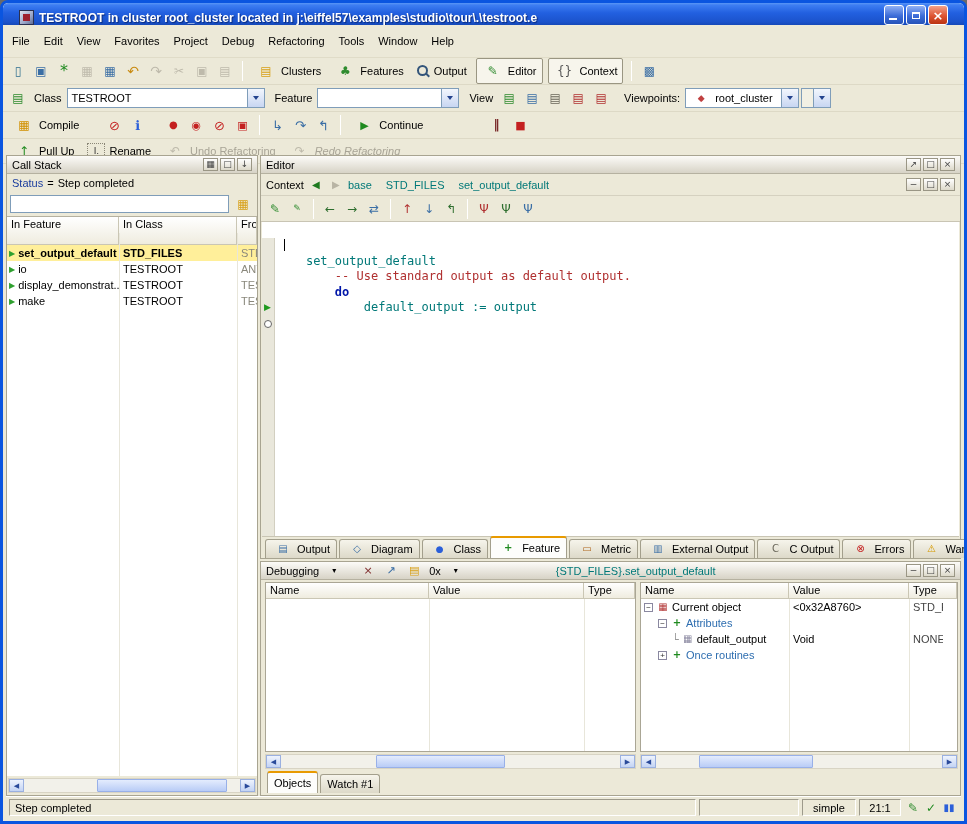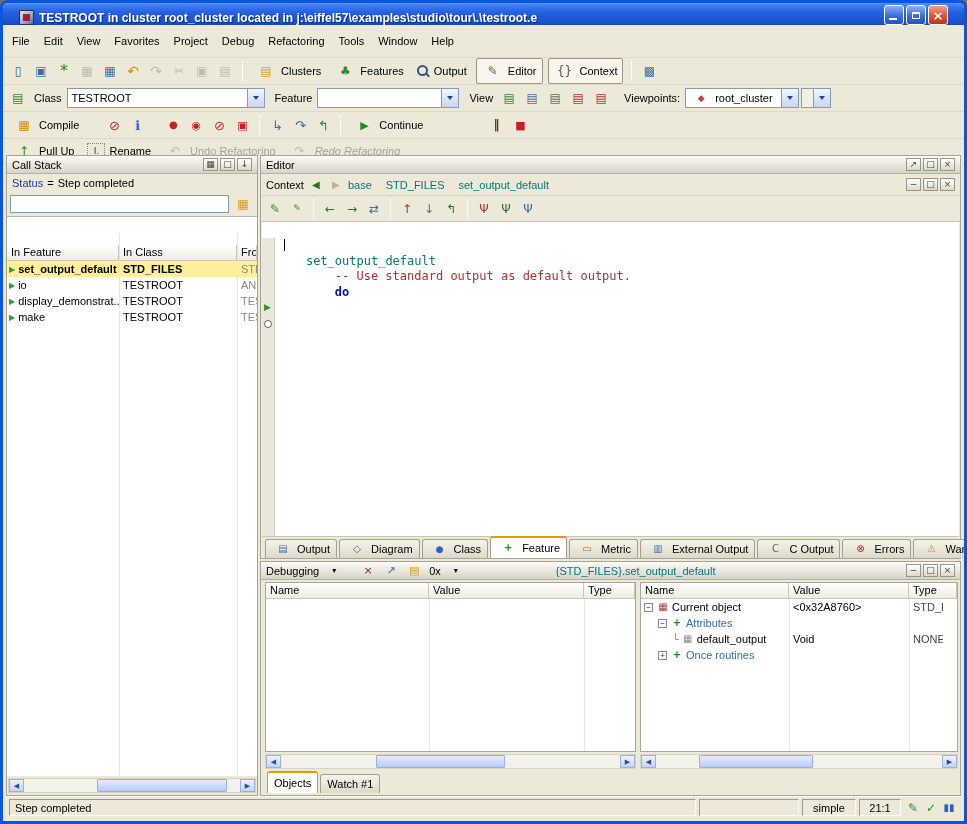--- a/index.html
+++ b/index.html
@@ -56,21 +56,21 @@
   .ph-icons{margin-left:auto;display:flex;gap:2px;}
   .ph-btn{width:15px !important;height:13px !important;border:1px solid #9a9685;
           background:linear-gradient(#ffffff,#ddd9ca);font-size:9px !important;color:#444;}
   
   #callstack{left:3px;top:152px;width:252px;bottom:25px;}
   .cs-status{height:18px;display:flex;align-items:center;gap:4px;padding:0 5px;white-space:nowrap;}
   .st-label{color:#1a3d9e;}
   .cs-filter{height:24px;display:flex;align-items:center;gap:3px;padding:0 3px;}
   .filter-input{width:222px;height:18px;border:1px solid #7f9db9;font-family:"Liberation Sans",sans-serif;font-size:11px;padding:0 2px;background:#fff;}
   .cs-table{position:absolute;left:0;right:0;top:60px;bottom:19px;background:#fff;border-top:1px solid #b5b1a0;overflow:hidden;}
-  .cs-head{display:flex;height:16px;margin-top:28px;}
+  .cs-head{display:flex;height:28px;}
   .cs-hcell{background:linear-gradient(#ffffff,#efecdf);border-right:1px solid #cac6b4;border-bottom:1px solid #cac6b4;
             padding:1px 4px;white-space:nowrap;overflow:hidden;}
   .cs-h1{width:112px;} .cs-h2{width:118px;} .cs-h3{flex:1;}
   .cs-row{display:flex;height:16px;align-items:center;white-space:nowrap;}
   .cs-row.current{background:#ffef9a;}
   .cs-row.current .cs-c1 span:last-child,.cs-row.current .cs-c2{font-weight:bold;}
   .cs-c1{width:112px;display:flex;align-items:center;overflow:hidden;}
   .cs-c2{width:118px;padding-left:4px;overflow:hidden;}
   .cs-c3{flex:1;padding-left:4px;color:#8a887c;overflow:hidden;}
   .cs-marker{color:#2fa02f;font-size:8px;margin:0 3px 0 2px;font-family:"DejaVu Sans",sans-serif;}
@@ -428,20 +428,21 @@
       <div class="code-wrap">
         <div class="gutter">
             <span class="g-arrow" style="top: 65px;">▶</span>
             <span class="g-circle" style="top: 81.5px;"></span>
           </div>
         <div class="code">
             <div class="code-line"><span class="c-plain"> </span><span class="caret"></span></div>
             <div class="code-line"><span class="c-plain">    </span><span class="c-ident">set_output_default</span></div>
             <div class="code-line"><span class="c-plain">        </span><span class="c-comment">-- Use standard output as default output.</span></div>
             <div class="code-line"><span class="c-plain">        </span><span class="c-kw">do</span></div>
+            <div class="code-line"><span class="c-plain">            </span><span class="c-ident">default_output := output</span></div>
           </div>
       </div>
     </div>
     <div class="ed-tabs">
         <div class="ed-tab">
           <span class="gicon tab-ic" style="color: rgb(58, 110, 165); font-size: 10px;">▤</span>
           <span>Output</span>
         </div>
         <div class="ed-tab">
           <span class="gicon tab-ic" style="color: rgb(58, 110, 165); font-size: 10px;">◇</span>

